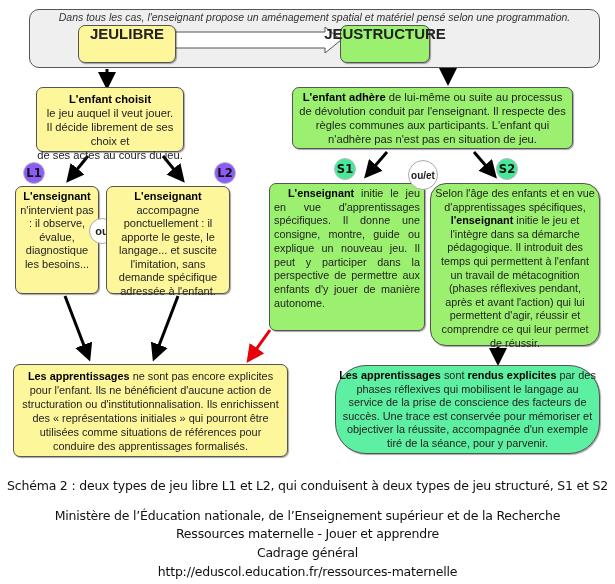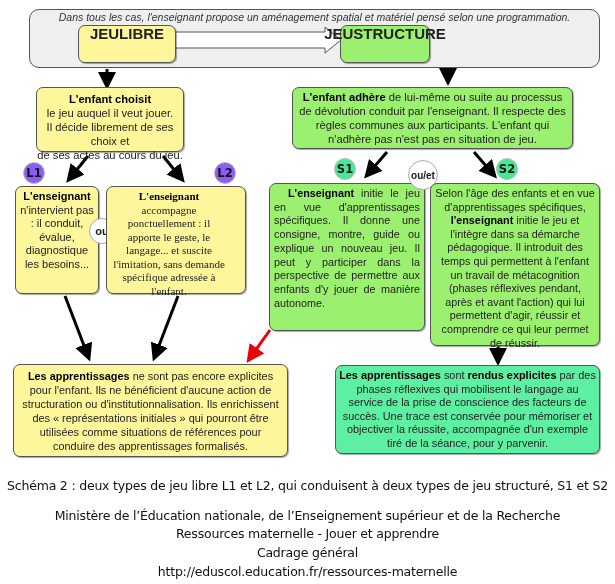--- a/index.html
+++ b/index.html
@@ -81,48 +81,48 @@
 <div class="abs box green center" style="left:292px; top:87px; width:281px; height:62px; padding:2px 3px 12px 3px; font-size:11.2px;">
   <b>L'enfant adhère</b><span> de lui-même ou suite au processus de dévolution conduit par l'enseignant. Il respecte des règles communes aux participants. L'enfant qui n'adhère pas n'est pas en situation de jeu.</span>
 </div>
 
 <div class="abs badge badge-y" style="left:23px; top:162px;">L1</div>
 
 <div class="abs badge badge-y" style="left:214px; top:162px;">L2</div>
 
 <div class="abs box yellow center" style="left:15px; top:186px; width:84px; height:108px; padding:3px 2px 0 2px; font-size:11px; line-height:13.5px;">
   <b>L'enseignant</b><br>
-  <span>n'intervient pas : il conduit, évalue, diagnostique les besoins...</span>
+  <span>n'intervient pas : il observe, évalue, diagnostique les besoins...</span>
 </div>
 
 <div class="abs connector" style="left:89px; top:218px; width:26px; height:26px;">ou</div>
 
-<div class="abs box yellow center" style="left:106px; top:186px; width:140px; height:108px; padding:3px 17px 0 3px; font-size:11px; line-height:13.5px;font-family:Liberation Serif, serif;">
+<div class="abs box yellow center" style="left:106px; top:186px; width:124px; height:108px; padding:3px 3px 0 3px; font-size:11px; line-height:13.5px;">
   <b>L'enseignant</b><span> accompagne ponctuellement : il apporte le geste, le langage... et suscite l'imitation, sans demande spécifique adressée à l'enfant.</span>
 </div>
 
 <div class="abs badge badge-t" style="left:334px; top:158px;">S1</div>
 
 <div class="abs badge badge-t" style="left:496px; top:158px;">S2</div>
 
 <div class="abs box green justify" style="left:269px; top:183px; width:156px; height:148px; padding:3px 4px 0 4px; font-size:10.8px; line-height:13.7px; text-indent:14px;">
   <b>L'enseignant</b><span> initie le jeu en vue d'apprentissages spécifiques. Il donne une consigne, montre, guide ou explique un nouveau jeu. Il peut y participer dans la perspective de permettre aux enfants d'y jouer de manière autonome.</span>
 </div>
 
 <div class="abs connector" style="left:408px; top:160px; width:30px; height:30px; font-size:10px;">ou/et</div>
 
-<div class="abs box green center" style="left:430px; top:183px; width:170px; height:163px; padding:3px 3px 0 3px; font-size:10.8px; line-height:13.6px;">
+<div class="abs box green center" style="left:430px; top:183px; width:170px; height:163px; padding:3px 3px 0 3px; font-size:10.8px; line-height:13.6px;border-radius:16px;">
   <span>Selon l'âge des enfants et en vue d'apprentissages spécifiques, </span><b>l'enseignant</b><span> initie le jeu et l'intègre dans sa démarche pédagogique. Il introduit des temps qui permettent à l'enfant un travail de métacognition (phases réflexives pendant, après et avant l'action) qui lui permettent d'agir, réussir et comprendre ce qui leur permet de réussir.</span>
 </div>
 
 <div class="abs box yellow center" style="left:13px; top:364px; width:275px; height:93px; padding:4px 6px 0 6px; font-size:10.9px; line-height:14px;">
   <b>Les apprentissages</b><span> ne sont pas encore explicites pour l'enfant. Ils ne bénéficient d'aucune action de structuration ou d'institutionnalisation. Ils enrichissent des « représentations initiales » qui pourront être utilisées comme situations de références pour conduire des apprentissages formalisés.</span>
 </div>
 
-<div class="abs box teal center" style="left:335px; top:365px; width:265px; height:89px; padding:3px 3px 0 3px; font-size:10.9px; line-height:13.6px;">
+<div class="abs box teal center" style="left:335px; top:365px; width:265px; height:89px; padding:3px 3px 0 3px; font-size:10.9px; line-height:13.6px;border-radius:31px;">
   <b>Les apprentissages</b><span> sont </span><b>rendus explicites</b><span> par des phases réflexives qui mobilisent le langage au service de la prise de conscience des facteurs de succès. Une trace est conservée pour mémoriser et objectiver la réussite, accompagnée d'un exemple tiré de la séance, pour y parvenir.</span>
 </div>
 
 <div class="abs caption" style="top:478px;">Schéma 2 : deux types de jeu libre L1 et L2, qui conduisent à deux types de jeu structuré, S1 et S2</div>
 <div class="abs caption" style="top:508px;">Ministère de l’Éducation nationale, de l’Enseignement supérieur et de la Recherche</div>
 <div class="abs caption" style="top:526px;">Ressources maternelle - Jouer et apprendre</div>
 <div class="abs caption" style="top:545px;">Cadrage général</div>
 <div class="abs caption" style="top:564px;">http://eduscol.education.fr/ressources-maternelle</div>
 
 </body></html>

